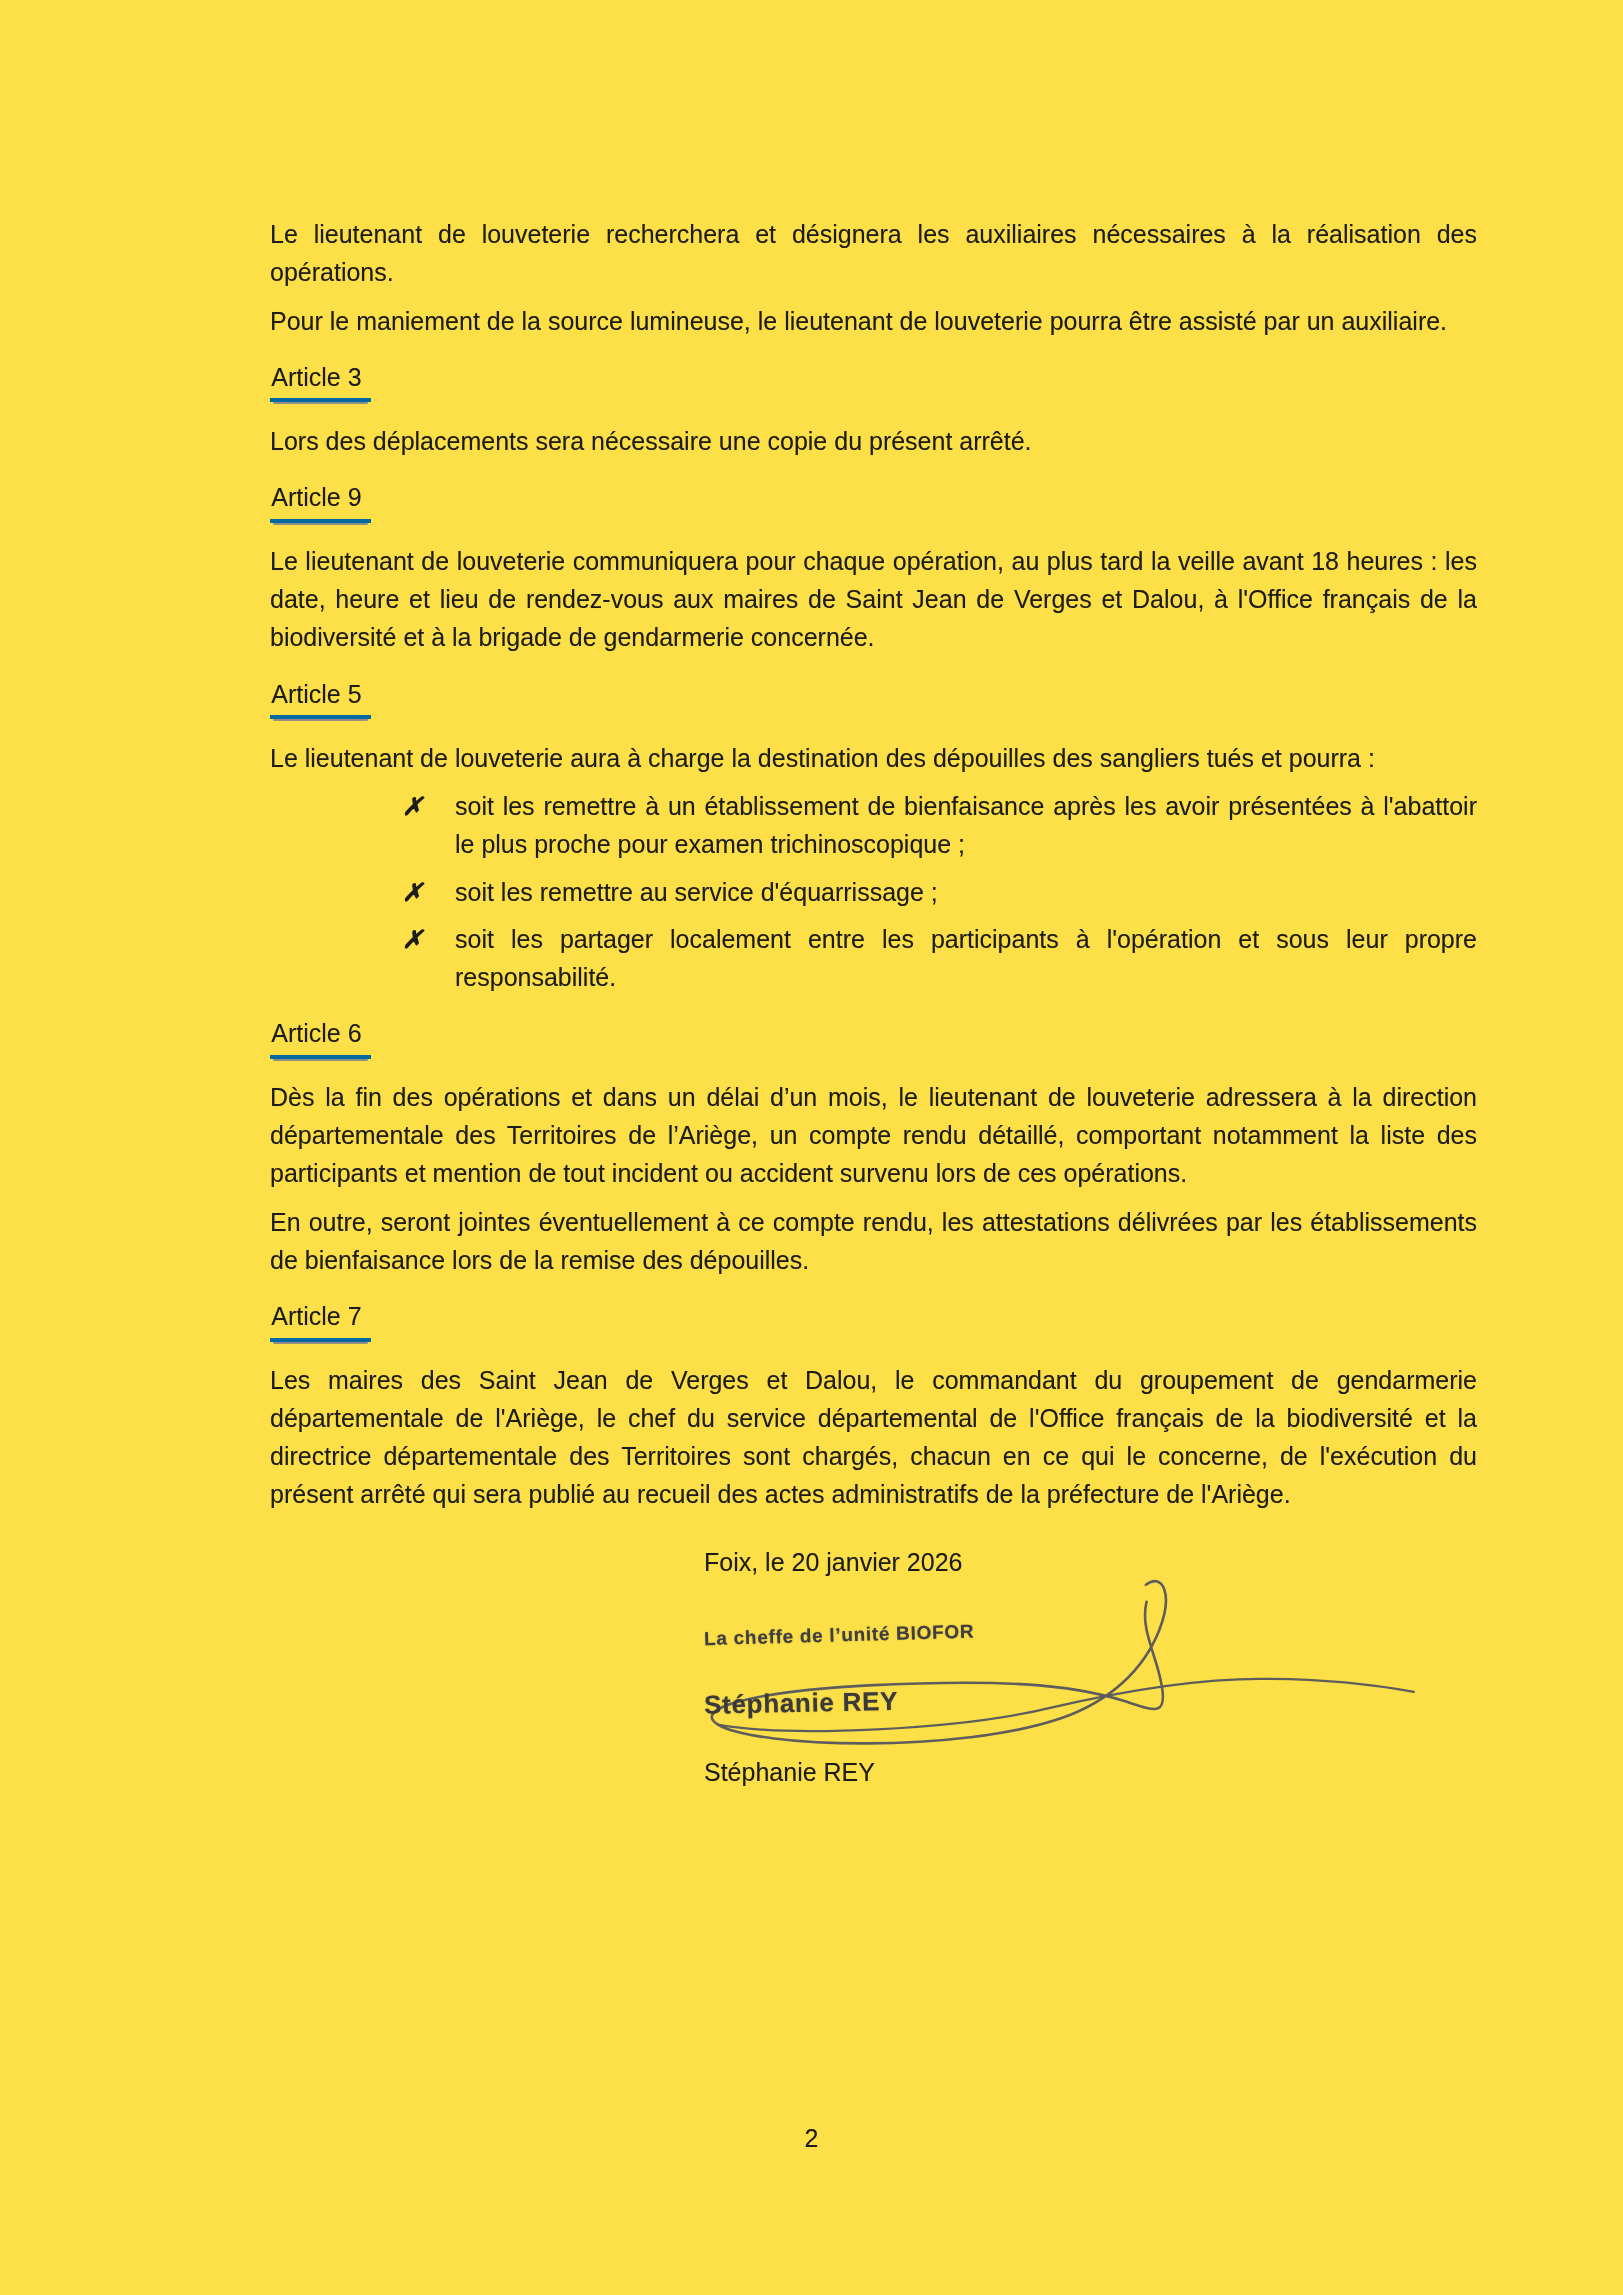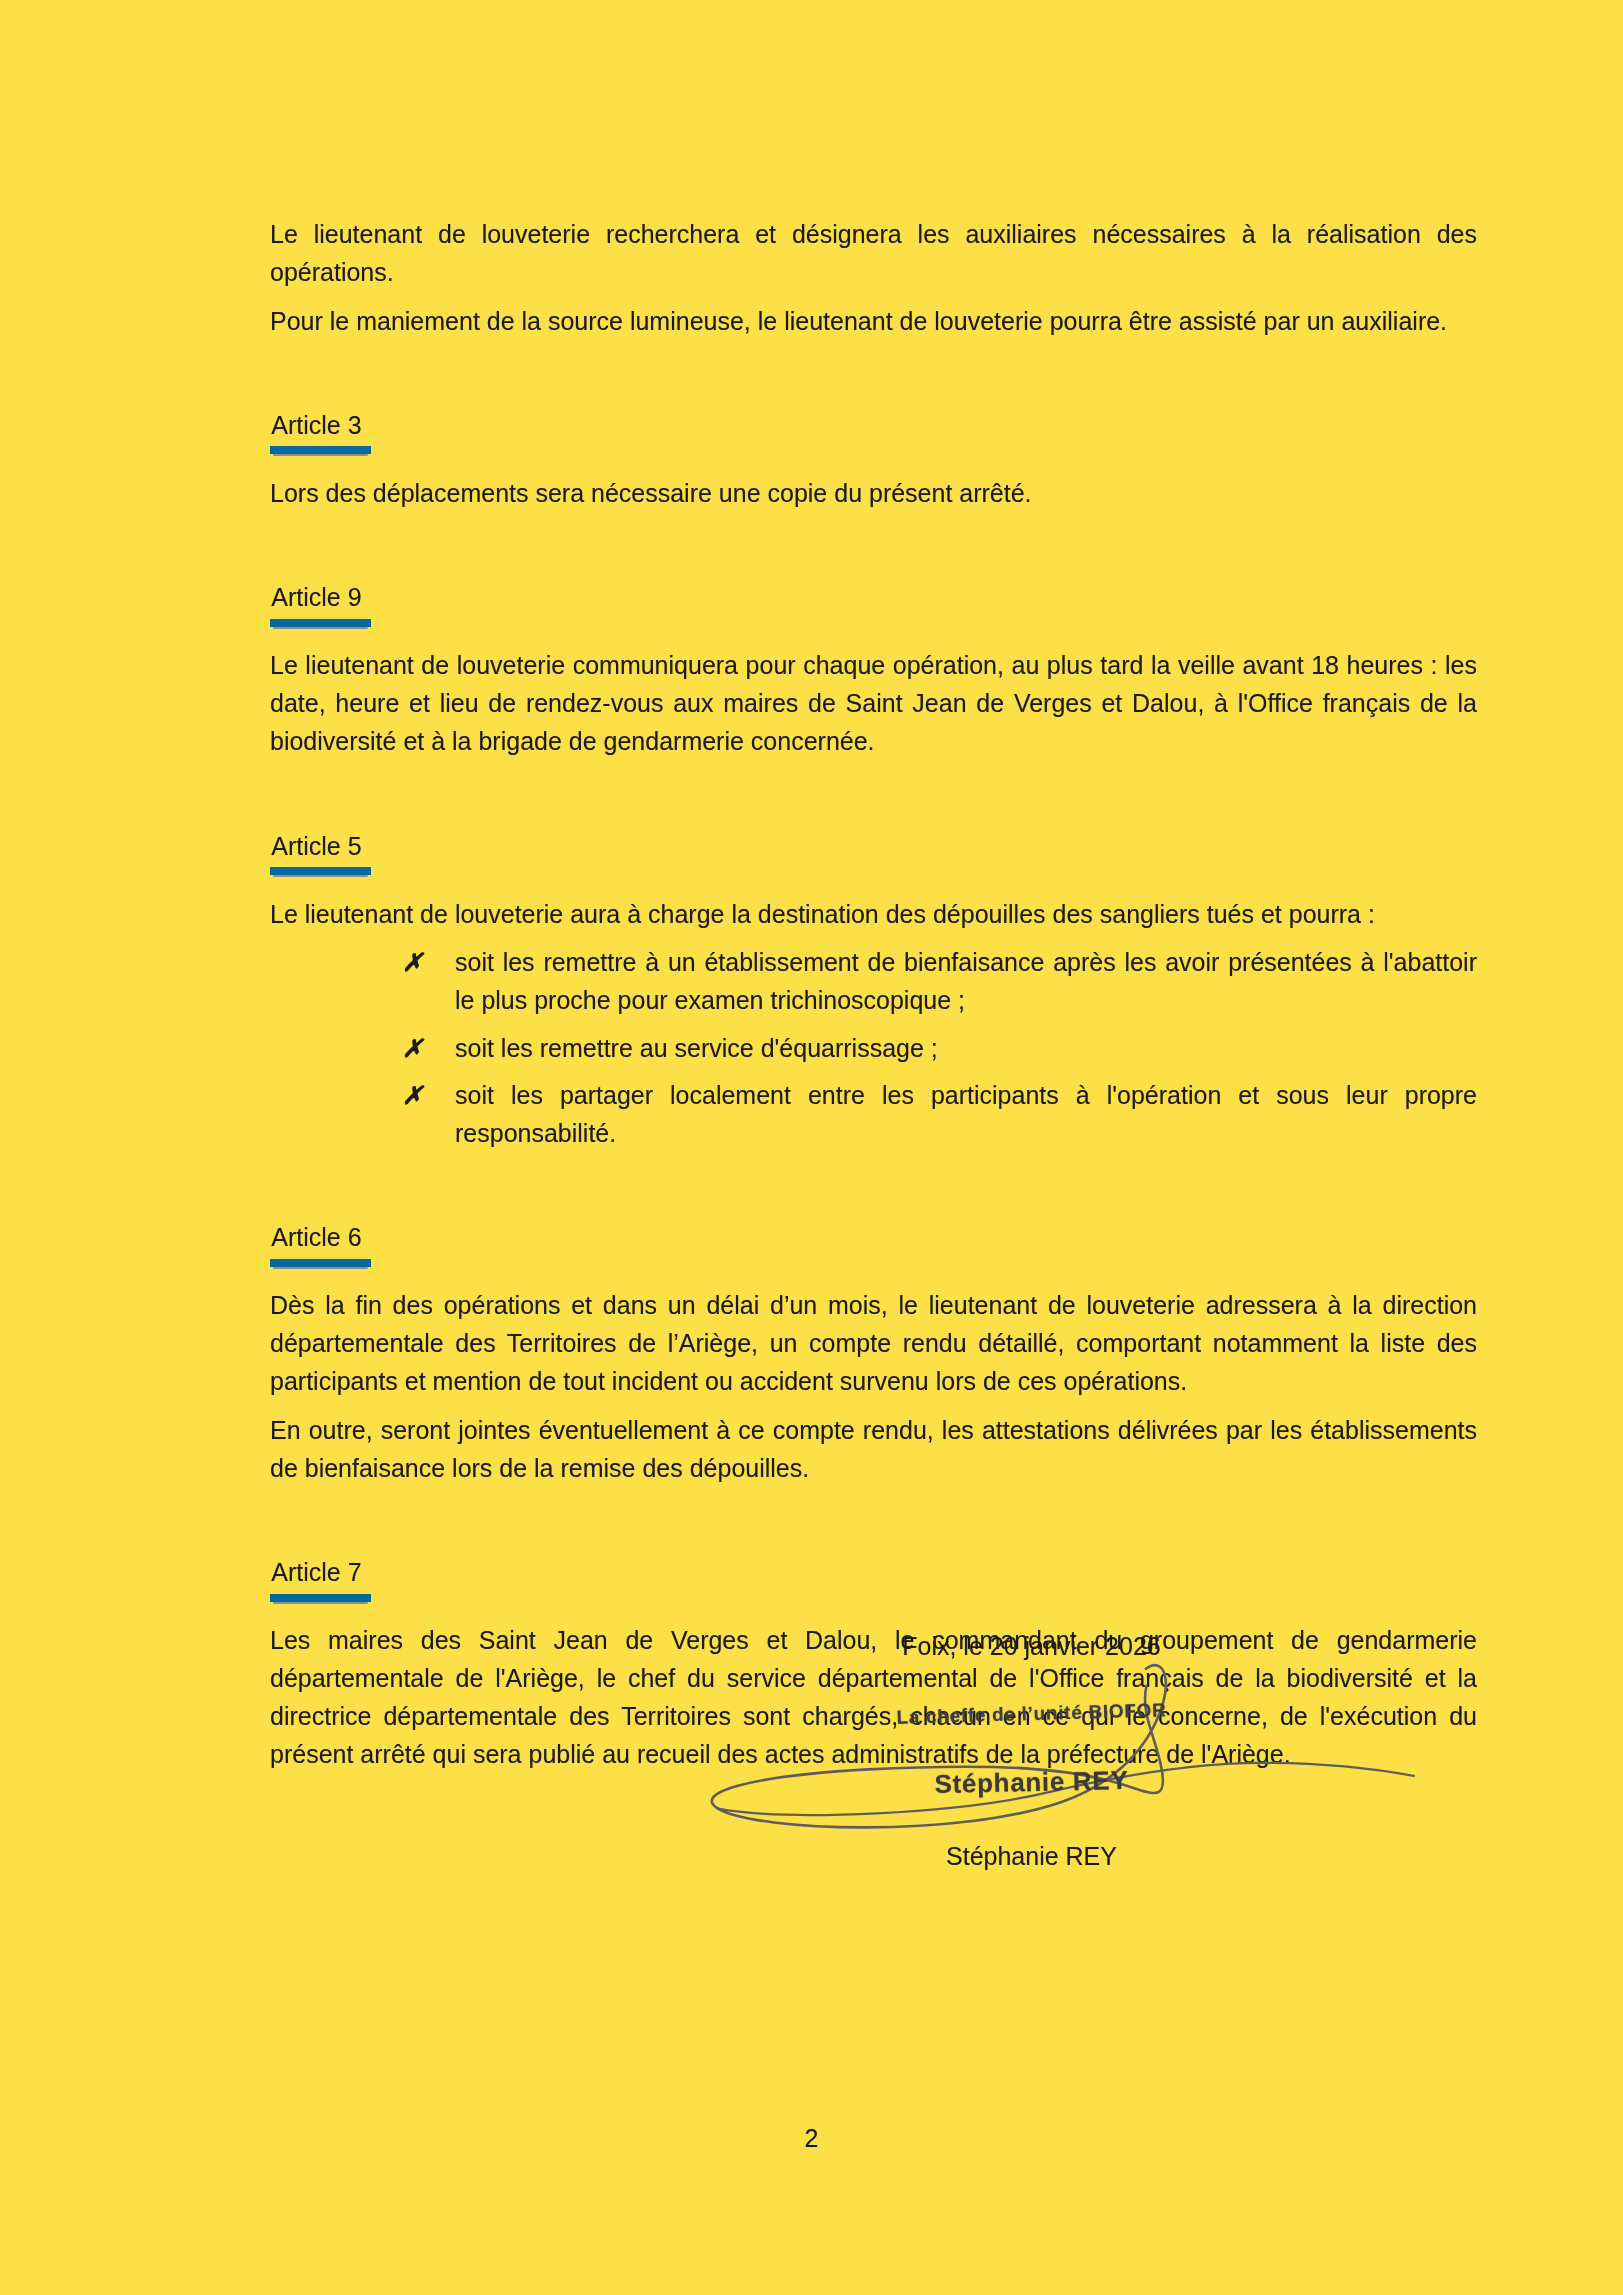--- a/index.html
+++ b/index.html
@@ -28,23 +28,22 @@
   }
   .article-heading{
     margin:18.3px 0 19.6px 0;
     font-size:25px;
     font-weight:normal;
     line-height:38px;
   }
   .article-heading .hd{
     display:inline-block;
     padding:0 9.2px 2.6px 1.3px;
-    border-bottom:8px solid #0369a1;
+    border-bottom:4px solid #0369a1;
     box-shadow:0 5.2px 0 -3.3px #8a8a8a;
-    margin-top:48px;
   }
   ul.bullets{
     list-style:none;
     margin:3.9px 0 9.2px 0;
     padding:0;
   }
   ul.bullets li{
     position:relative;
     padding-left:185px;
     margin:0 0 9.2px 0;
@@ -53,23 +52,23 @@
   ul.bullets li .marker{
     position:absolute;
     left:132px;
     top:0;
     font-style:italic;
     font-weight:bold;
   }
   .signature{
     position:absolute;
     left:704px;
-    top:1627px;
+    top:1543px;
     width:655px;
-    text-align:center;
+    text-align:left;
   }
   .sig-place{margin:0 0 30px 0;}
   .sig-line{margin:0 0 3.9px 0;}
   .stamp-wrap{
     position:relative;
     height:139px;
     margin-top:11.8px;
   }
   .stamp-title{
     font-size:19px;

